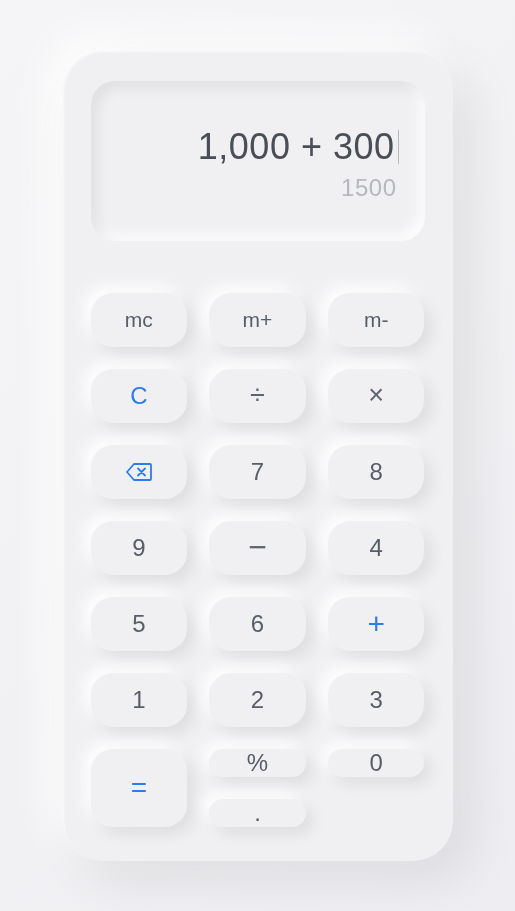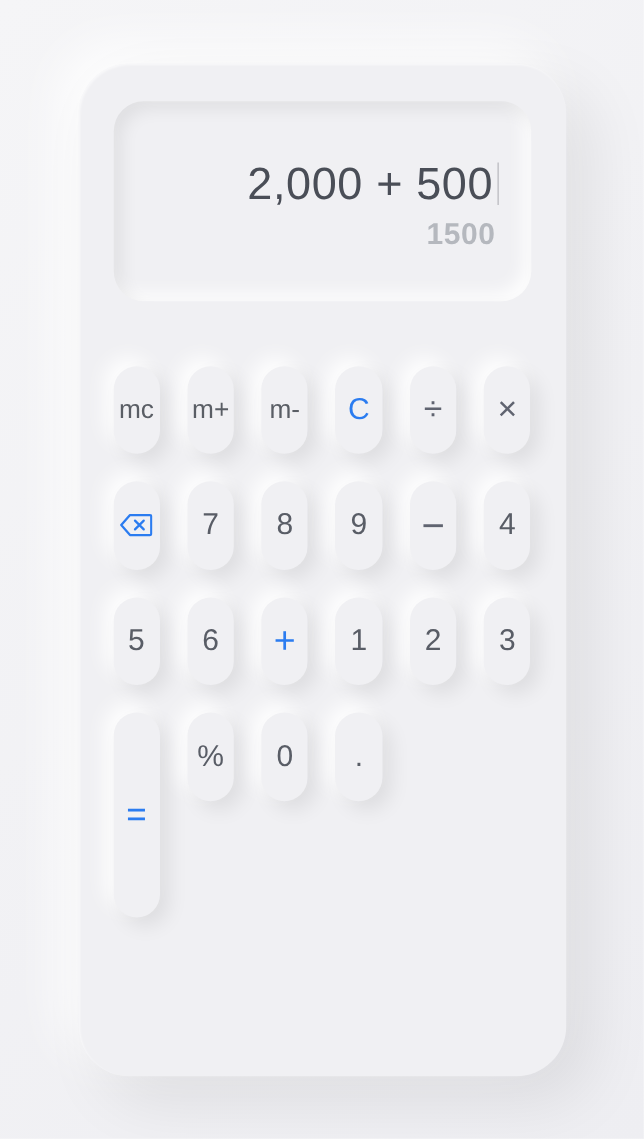--- a/index.html
+++ b/index.html
@@ -56,29 +56,29 @@
       content: "";
       position: absolute;
       right: -2px;
       top: 4px;
       bottom: 4px;
       width: 1px;
       background: #b8b8be;
     }
     .result {
       font-size: 24px;
-      font-weight: 700;
+      font-weight: 400;
       color: #b5b8be;
       margin-top: 6px;
       letter-spacing: 0.5px;
     }
     .keypad {
       flex: 1;
       display: grid;
-      grid-template-columns: repeat(6, 1fr);
+      grid-template-columns: repeat(3, 1fr);
       grid-template-rows: repeat(6, 1fr);
       gap: 22px 22px;
     }
     .btn {
       background: #f0f0f3;
       border: none;
       border-radius: 22px;
       box-shadow:
         7px 7px 16px rgba(0,0,0,0.08),
         -7px -7px 16px rgba(255,255,255,0.95);
@@ -119,21 +119,21 @@
       width: 26px;
       height: 20px;
     }
   </style>
 </head>
 <body>
 
 <div class="calculator">
 
   <div class="display">
-    <div class="expression">2,000 + 500</div>
+    <div class="expression">1,000 + 300</div>
     <div class="result">1500</div>
   </div>
 
   <div class="keypad">
 
     <button class="btn mem">mc</button>
     <button class="btn mem">m+</button>
     <button class="btn mem">m-</button>
 
     <button class="btn accent">C</button>

